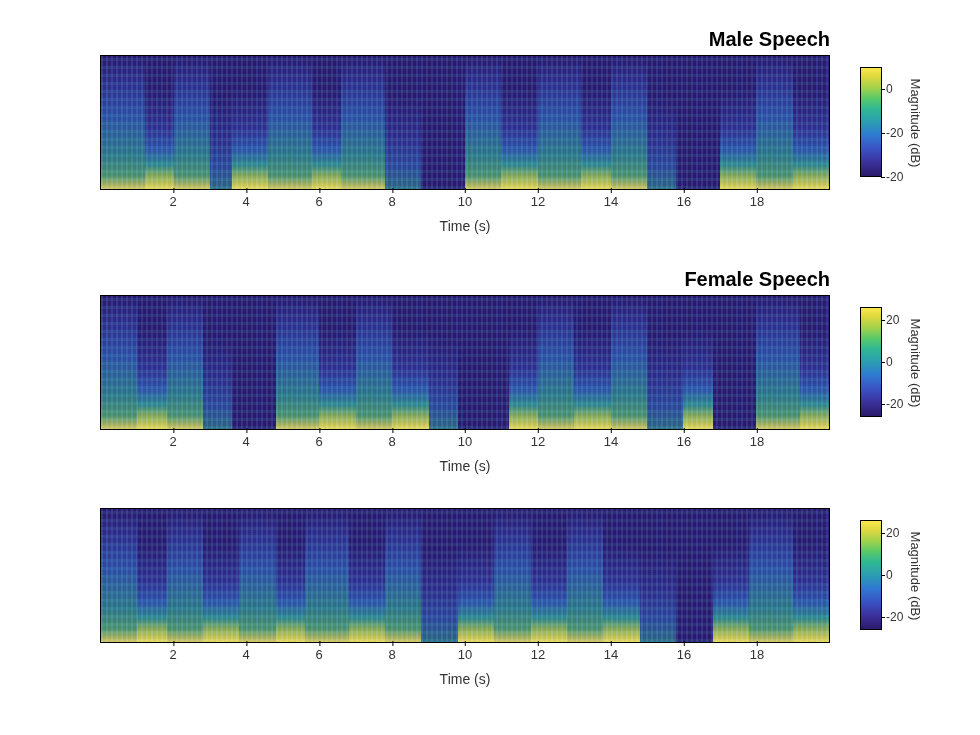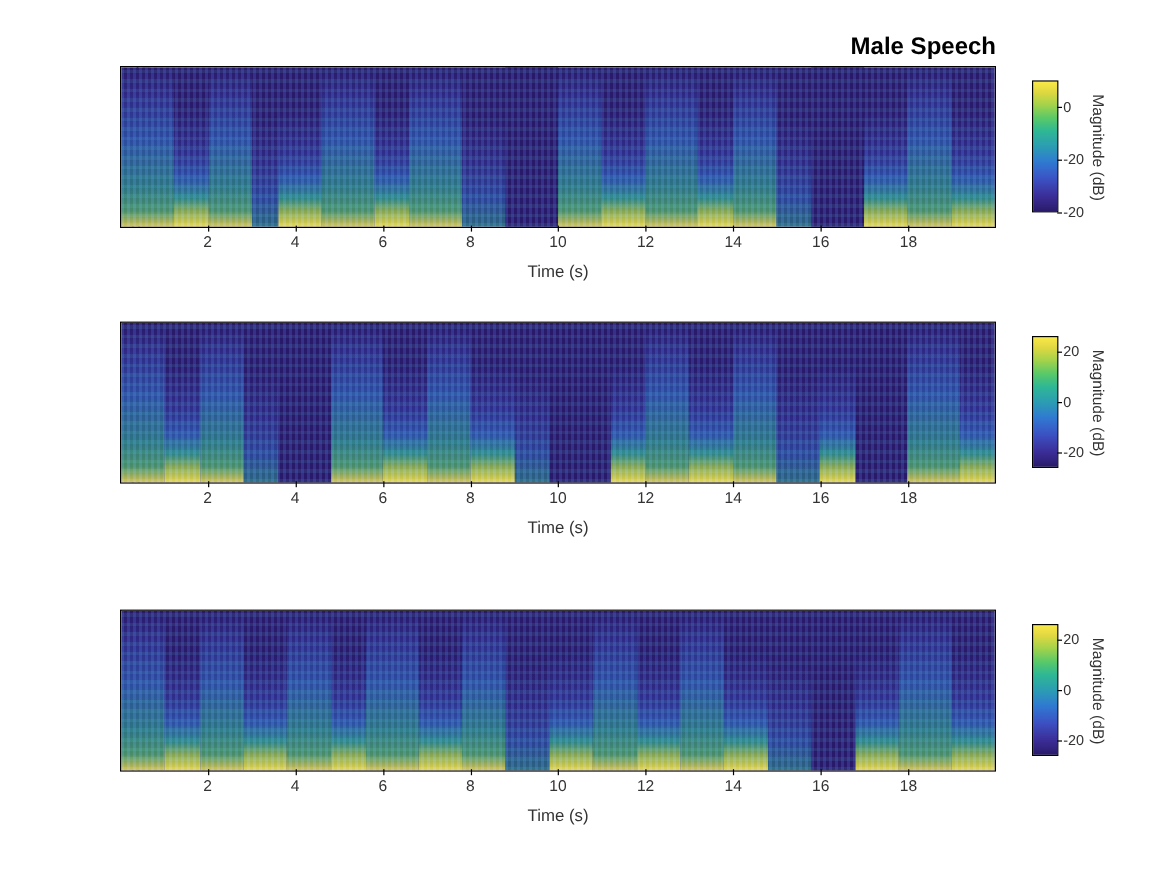--- a/index.html
+++ b/index.html
@@ -281,20 +281,21 @@
         <div class="cbar-tick" style="top:100%">-20</div>
         <div class="cbar-tick" style="top:60%">-20</div>
         <div class="cbar-tick" style="top:20%">0</div>
       </div>
       <div class="cbar-label">Magnitude (dB)</div>
     </div>
   </div>
 </div>
 
 <div class="panel" id="panel2">
+  <div class="panel-title">Female Speech</div>
   <div class="panel-body">
     <div class="plot-wrap">
       <div class="plot-area">
 
         <div class="y-ticks">
           <div class="y-tick" style="top:100%">0</div>
           <div class="y-tick" style="top:50%">1</div>
           <div class="y-tick" style="top:0%">2</div>
         </div>
         <div class="spec-fill">

